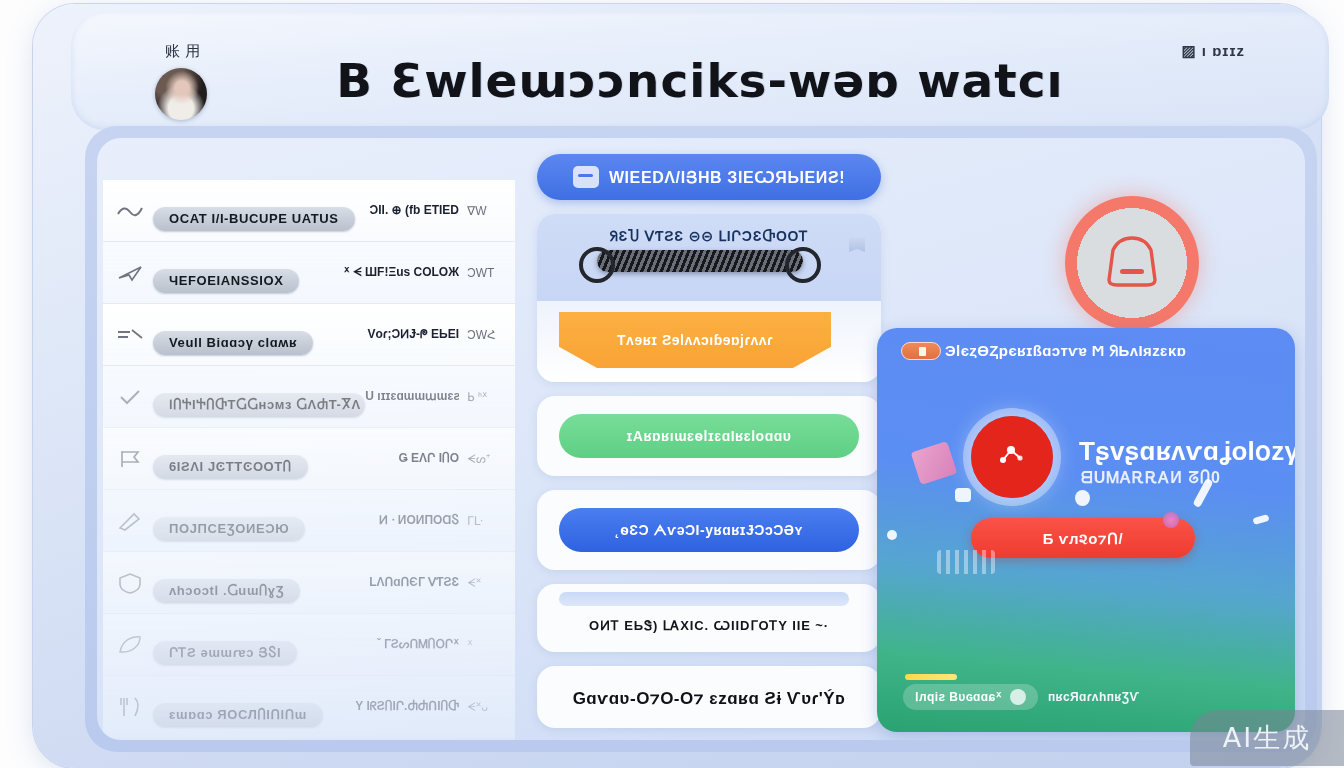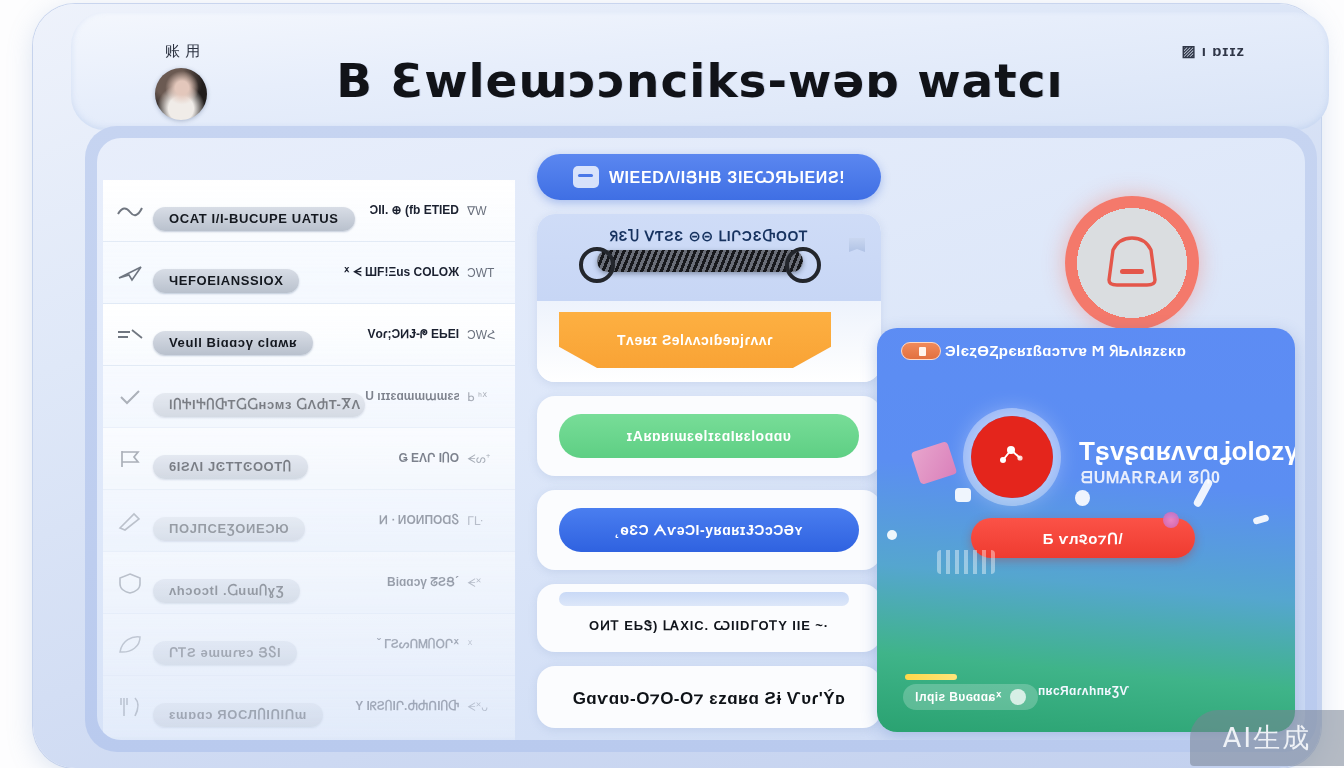--- a/index.html
+++ b/index.html
@@ -312,21 +312,21 @@
     width: 224px; height: 40px; border-radius: 20px;
     background: linear-gradient(180deg,#fb5247,#ef3b30);
     display:flex; align-items:center; justify-content:center;
     color:#ffffff; font-size:15px; font-weight:700; letter-spacing:.5px;
     box-shadow: 0 3px 10px rgba(190,50,40,.35);
     filter: blur(.2px);
   }
   .confetti { position:absolute; border-radius:4px; opacity:.9; }
   .promo-foot {
     position:absolute; left: 26px; bottom: 22px;
-    display:flex; align-items:flex-start; 
+    display:flex; align-items:center; gap: 10px;
   }
   .promo-foot .chip {
     height: 26px; padding: 0 12px; border-radius: 13px;
     background: rgba(255,255,255,.22);
     display:flex; align-items:center; gap:8px;
     color:#ffffff; font-size:12px; font-weight:700; letter-spacing:.4px;
     filter: blur(.25px);
   }
   .promo-foot .chip .dot {
     width:16px;height:16px;border-radius:50%;
@@ -438,21 +438,21 @@
             <span class="tail">ᒥᒷ</span>
           </div>
 
           <div class="lrow fade2">
             <span class="ico">
                 <svg viewBox="0 0 28 22">
                   <path d="M14 2 L24 6 V12 C24 17 19 20 14 21 C9 20 4 17 4 12 V6 Z" stroke="#3b4350" stroke-width="1.6" fill="none"></path>
                 </svg>
               </span>
             <span class="pill">ʌhɔoɔtӏ .ႺuɯႶɣƷ</span>
-            <span class="meta">Bіɑɑɔγ ᘔƧՑˊ</span>
+            <span class="meta">LΛՈɑՈЄᒥ ᐯƬƧƐ</span>
             <span class="tail">ᗕᕽ</span>
           </div>
 
           <div class="lrow fade3">
             <span class="ico">
                 <svg viewBox="0 0 28 22">
                   <path d="M4 18 C6 6 16 2 24 3 C24 12 16 19 4 18 Z" stroke="#3b4350" stroke-width="1.5" fill="none"></path>
                 </svg>
               </span>
             <span class="pill">ՐᎢƧ ǝɯɯɾɐɔ ՅႽӀ</span>

